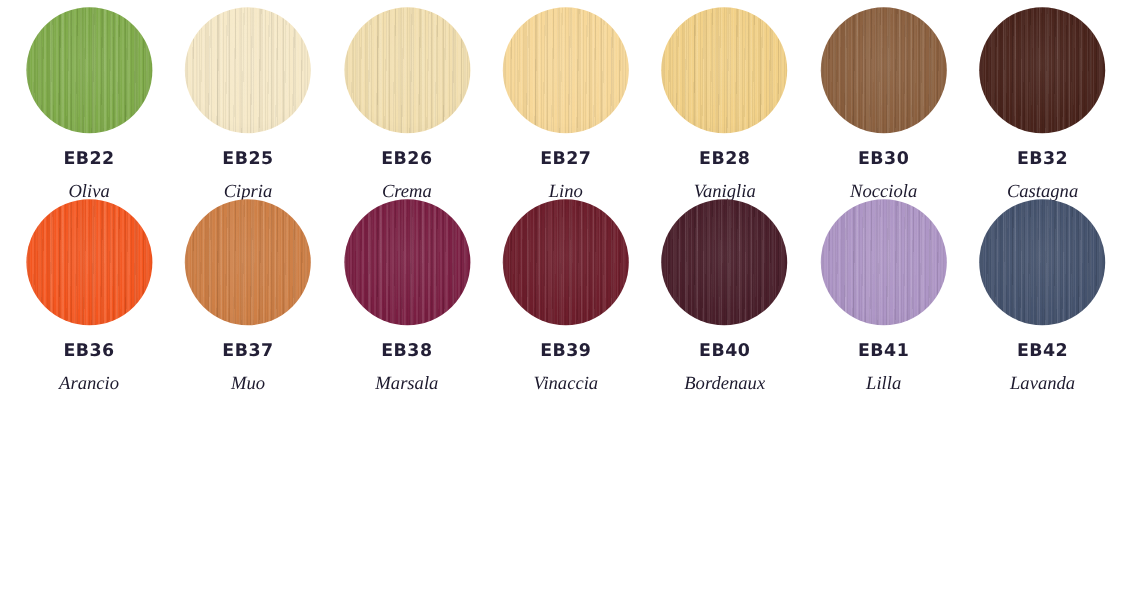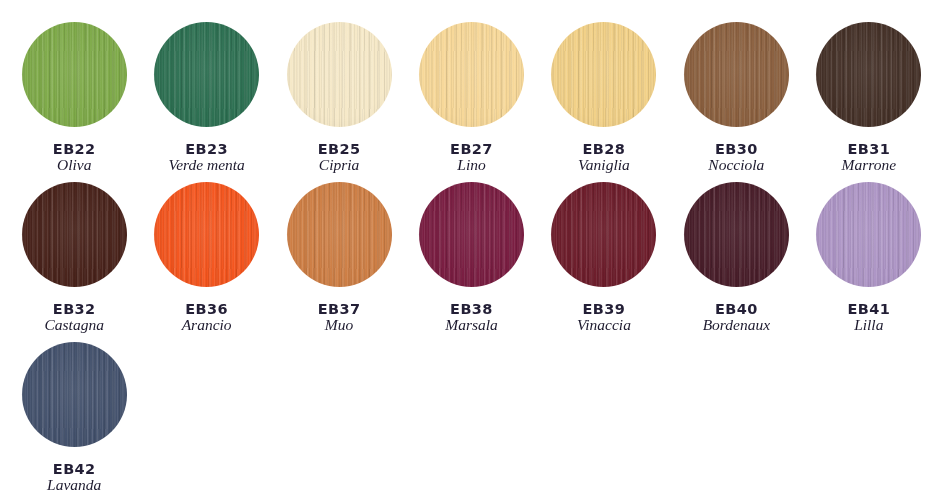--- a/index.html
+++ b/index.html
@@ -13,21 +13,21 @@
     height: 494px;
     font-family: "Liberation Sans", sans-serif;
     overflow: hidden;
   }
   .sheet {
     width: 943px;
     height: 364px;
     position: relative;
     background: #ffffff;
     box-sizing: border-box;
-    padding: 22px 8px 0 8px;
+    padding: 6px 8px 0 8px;
   }
   .swatch-grid {
     display: grid;
     grid-template-columns: repeat(7, 1fr);
     grid-template-rows: repeat(3, 160px);
     width: 927px;
     margin: 0 auto;
   }
   .swatch {
     display: flex;
@@ -103,20 +103,21 @@
     margin-top: 15px;
     font-family: "DejaVu Sans", sans-serif;
     font-size: 14.5px;
     font-weight: bold;
     letter-spacing: 0.4px;
     color: #231f36;
     line-height: 1;
     text-align: center;
   }
   .name {
+    margin-top: 11px;
     font-family: "Liberation Serif", "DejaVu Serif", serif;
     font-style: italic;
     font-size: 15.5px;
     color: #1d1a2e;
     line-height: 1;
     text-align: right;
     white-space: nowrap;
   }
 </style>
 </head>
@@ -126,59 +127,52 @@
   <div class="swatch-grid">
       <div class="swatch">
         <div class="disc-wrap">
           <div class="disc" style="background-color: rgb(127, 171, 74);"></div>
         </div>
         <div class="code">EB22</div>
         <div class="name">Oliva</div>
       </div>
       <div class="swatch">
         <div class="disc-wrap">
-          <div class="disc" style="background-color: rgb(46, 113, 83);"></div>
-        </div>
-        <div class="code">EB23</div>
-        <div class="name">Verde menta</div>
-      </div>
-      <div class="swatch">
-        <div class="disc-wrap">
           <div class="disc" style="background-color: rgb(246, 233, 200);"></div>
         </div>
         <div class="code">EB25</div>
         <div class="name">Cipria</div>
       </div>
       <div class="swatch">
         <div class="disc-wrap">
+          <div class="disc" style="background-color: rgb(242, 223, 175);"></div>
+        </div>
+        <div class="code">EB26</div>
+        <div class="name">Crema</div>
+      </div>
+      <div class="swatch">
+        <div class="disc-wrap">
           <div class="disc" style="background-color: rgb(247, 216, 153);"></div>
         </div>
         <div class="code">EB27</div>
         <div class="name">Lino</div>
       </div>
       <div class="swatch">
         <div class="disc-wrap">
           <div class="disc" style="background-color: rgb(242, 209, 136);"></div>
         </div>
         <div class="code">EB28</div>
         <div class="name">Vaniglia</div>
       </div>
       <div class="swatch">
         <div class="disc-wrap">
           <div class="disc" style="background-color: rgb(140, 97, 64);"></div>
         </div>
         <div class="code">EB30</div>
         <div class="name">Nocciola</div>
-      </div>
-      <div class="swatch">
-        <div class="disc-wrap">
-          <div class="disc" style="background-color: rgb(70, 50, 41);"></div>
-        </div>
-        <div class="code">EB31</div>
-        <div class="name">Marrone</div>
       </div>
       <div class="swatch">
         <div class="disc-wrap">
           <div class="disc" style="background-color: rgb(74, 36, 28);"></div>
         </div>
         <div class="code">EB32</div>
         <div class="name">Castagna</div>
       </div>
       <div class="swatch">
         <div class="disc-wrap">

